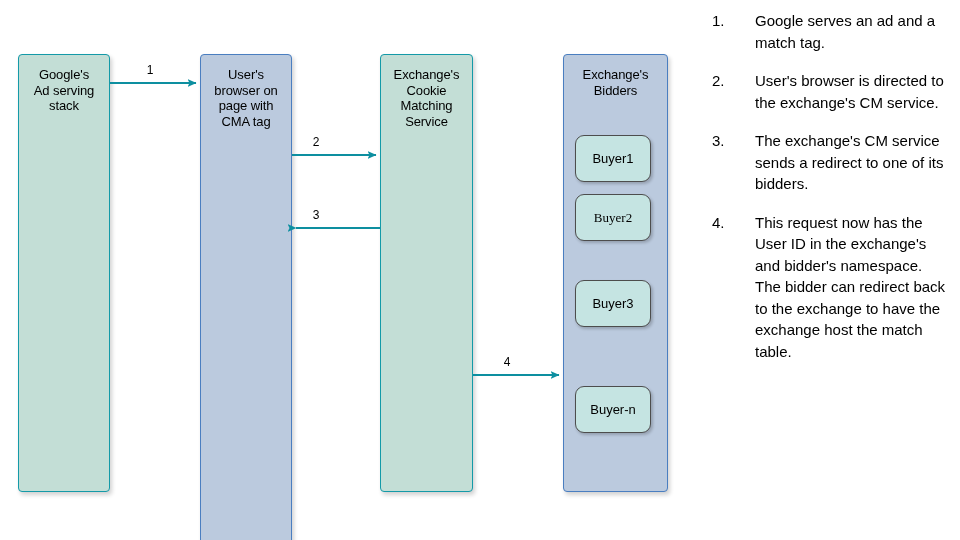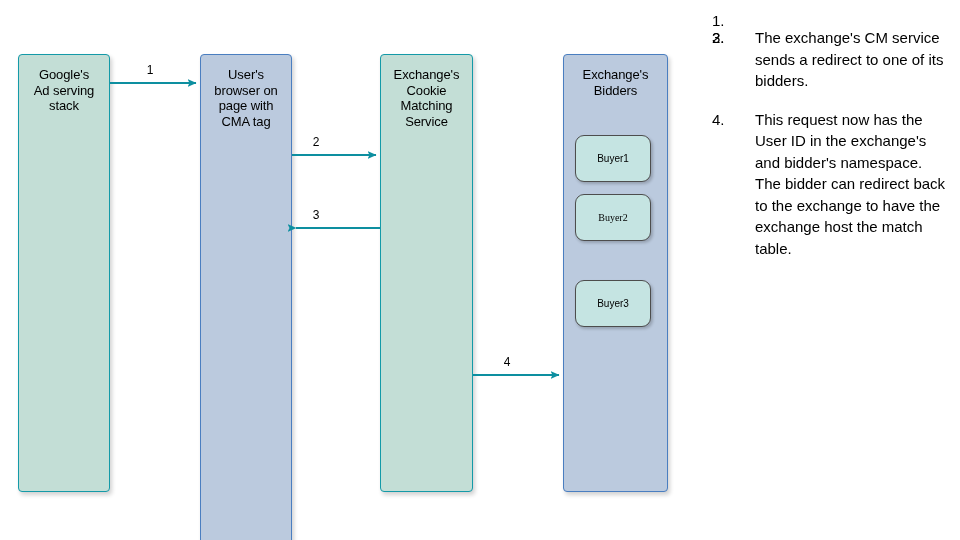--- a/index.html
+++ b/index.html
@@ -55,21 +55,21 @@
   .buyer {
     position: absolute;
     background: #c5e4e2;
     border: 1.2px solid #4d4d4d;
     border-radius: 9px;
     box-sizing: border-box;
     box-shadow: 1.5px 2px 3px rgba(0,0,0,0.20);
     display: flex;
     align-items: center;
     justify-content: center;
-    font-size: 10px;
+    font-size: 13px;
     color: #000;
   }
 
   
   .arrow-svg {
     position: absolute;
     left: 0; top: 0;
     width: 960px;
     height: 540px;
     overflow: visible;
@@ -141,20 +141,23 @@
   </div>
 
   <div class="buyer" style="left:575px; top:135px; width:76px; height:47px;">
     <span>Buyer1</span>
   </div>
   <div class="buyer" style="left:575px; top:194px; width:76px; height:47px;font-family:Liberation Serif, serif;">
     <span>Buyer2</span>
   </div>
   <div class="buyer" style="left:575px; top:252px; width:76px; height:47px;margin-top:28px;">
     <span>Buyer3</span>
+  </div>
+  <div class="buyer" style="left:575px; top:386px; width:76px; height:47px;">
+    <span>Buyer-n</span>
   </div>
 
   <svg class="arrow-svg" viewBox="0 0 960 540">
     <defs>
       <marker id="ah" markerWidth="9" markerHeight="8" refX="8.5" refY="4" orient="auto" markerUnits="userSpaceOnUse">
         <path d="M0,0 L9,4 L0,8 L2,4 Z" fill="#0d8fa0"></path>
       </marker>
       <marker id="ahl" markerWidth="9" markerHeight="8" refX="0.5" refY="4" orient="auto" markerUnits="userSpaceOnUse">
         <path d="M9,0 L0,4 L9,8 L7,4 Z" fill="#0d8fa0"></path>
       </marker>
@@ -169,24 +172,26 @@
 
   <div class="arrow-label" style="left:130px; top:63px; width:40px;">1</div>
   <div class="arrow-label" style="left:296px; top:135px; width:40px;">2</div>
   <div class="arrow-label" style="left:296px; top:208px; width:40px;">3</div>
   <div class="arrow-label" style="left:487px; top:355px; width:40px;">4</div>
 
   <div id="steps">
 
     <div class="step">
       <span class="step-num">1.</span>
+      <span class="step-text">Google serves an ad and a match tag.</span>
     </div>
 
     <div class="step">
       <span class="step-num">2.</span>
+      <span class="step-text">User's browser is directed to the exchange's CM service.</span>
     </div>
 
     <div class="step">
       <span class="step-num">3.</span>
       <span class="step-text">The exchange's CM service sends a redirect to one of its bidders.</span>
     </div>
 
     <div class="step">
       <span class="step-num">4.</span>
       <span class="step-text">This request now has the User ID in the exchange's and bidder's namespace. The bidder can redirect back to the exchange to have the exchange host the match table.</span>

